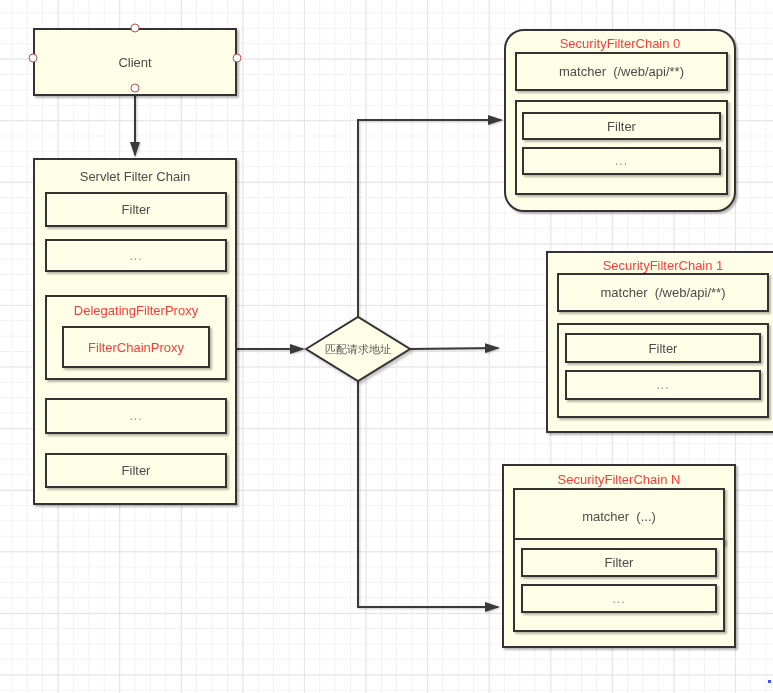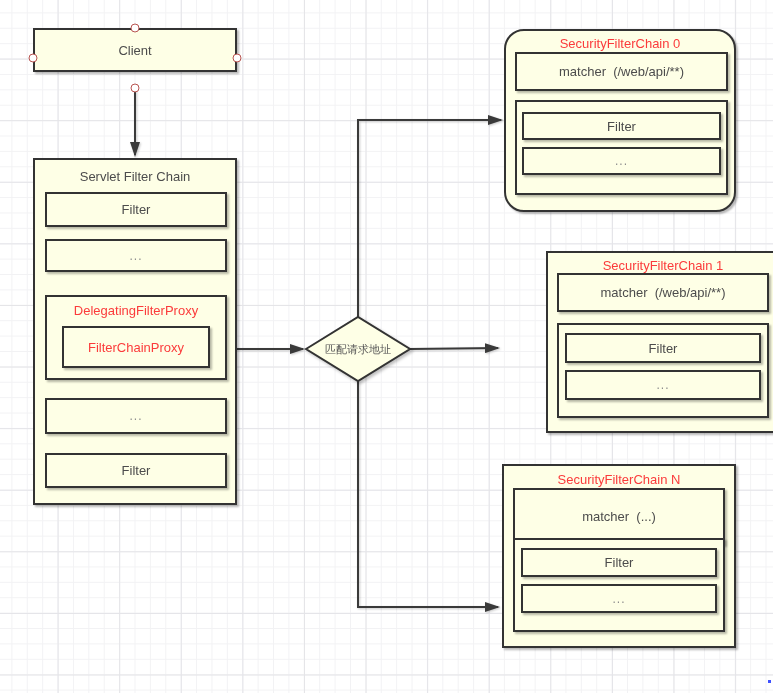--- a/index.html
+++ b/index.html
@@ -60,21 +60,21 @@
       </marker>
     </defs>
     <path class="connector" d="M135,88 L135,155" marker-end="url(#arrowhead)"></path>
     <path class="connector" d="M210,349 L303,349" marker-end="url(#arrowhead)"></path>
     <path class="connector" d="M358,317 L358,120 L501,120" marker-end="url(#arrowhead)"></path>
     <path class="connector" d="M410,349 L498,348" marker-end="url(#arrowhead)"></path>
     <path class="connector" d="M358,381 L358,607 L498,607" marker-end="url(#arrowhead)"></path>
     <polygon class="diamond-shape" points="306,349 358,317 410,349 358,381"></polygon>
   </svg>
 
-  <div class="node leaf" style="left:33px;top:28px;width:204px;height:44px;">
+  <div class="node leaf" style="left:33px;top:28px;width:204px;height:68px;">
     <span class="label">Client</span>
   </div>
   <div class="anchor" style="left:135px;top:28px;"></div>
   <div class="anchor" style="left:33px;top:58px;"></div>
   <div class="anchor" style="left:237px;top:58px;"></div>
   <div class="anchor" style="left:135px;top:88px;"></div>
 
   <div class="node" style="left:33px;top:158px;width:204px;height:347px;">
     <div class="title" style="top:9px;">Servlet Filter Chain</div>
     <div class="node leaf" style="left:10px;top:32px;width:182px;height:35px;">

